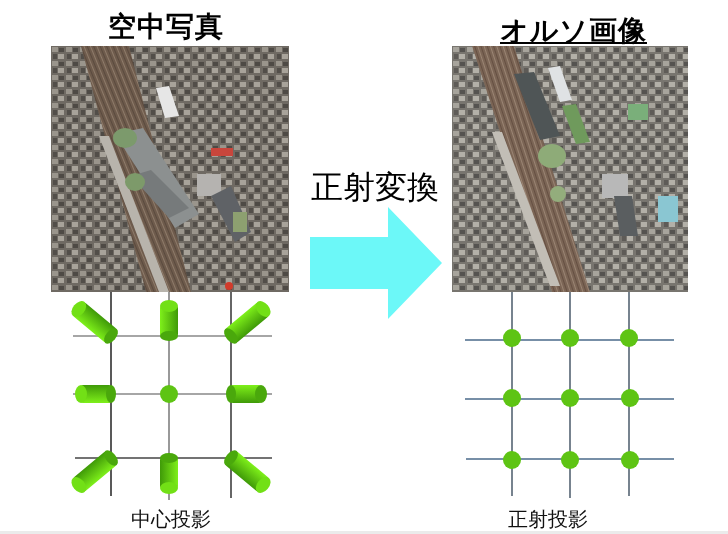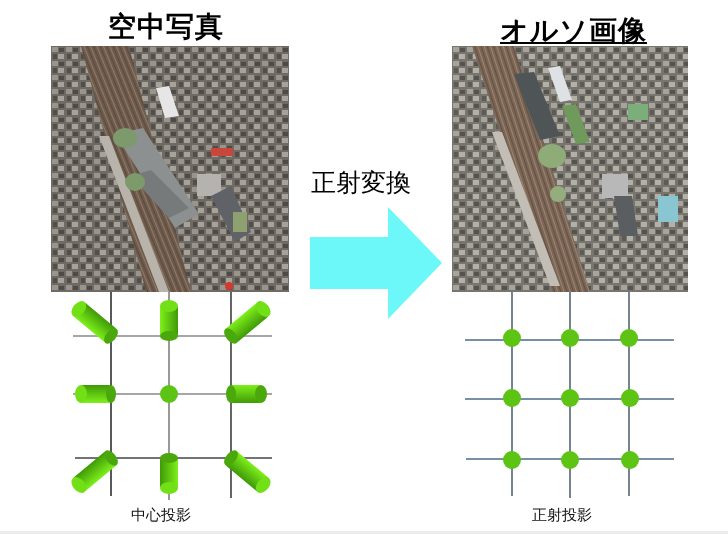--- a/index.html
+++ b/index.html
@@ -5,21 +5,21 @@
     html, body { margin: 0; padding: 0; }
     body {
       width: 728px; height: 534px; background: #ffffff; position: relative; overflow: hidden;
       font-family: "DejaVu Sans", "Liberation Sans", sans-serif;
     }
     .abs { position: absolute; }
     .title {
       font-size: 28px; font-weight: bold; color: #000; white-space: nowrap;
       letter-spacing: 1px;
     }
-    .caption { font-size: 15px; color: #111; white-space: nowrap; }
+    .caption { font-size: 20px; color: #111; white-space: nowrap; }
     .photo { overflow: hidden; }
     .photo svg { display: block; }
     .bottom-bar {
       position: absolute; left: 0; top: 531px; width: 728px; height: 3px; background: #ebebeb;
     }
   </style>
 </head>
 <body>
 
 <div class="abs title" style="left:108px; top:8px;">空中写真</div>
@@ -88,21 +88,21 @@
     <ellipse cx="106" cy="148" rx="8" ry="8" fill="#93ad7c"></ellipse>
     <polygon points="110,60 124,58 138,96 124,98" fill="#6f9a5c"></polygon>
 
     <rect x="150" y="128" width="26" height="24" fill="#b8b8b8"></rect>
     <polygon points="162,150 180,150 186,190 168,190" fill="#5a5e60"></polygon>
     <rect x="206" y="150" width="20" height="26" fill="#8ac6d2"></rect>
     <rect x="176" y="58" width="20" height="16" fill="#7aaf7a"></rect>
   </svg>
 </div>
 
-<div class="abs" style="left:311px; top:166px; font-size:25px; color:#000; white-space:nowrap;">正射変換</div>
+<div class="abs" style="left:311px; top:166px; font-size:32px; color:#000; white-space:nowrap;">正射変換</div>
 
 <div class="abs" style="left:310px; top:207px; width:132px; height:112px;">
   <svg width="132" height="112" viewBox="0 0 132 112">
     <polygon points="0,30 78,30 78,0 132,56 78,112 78,82 0,82" fill="#6cf8f8"></polygon>
   </svg>
 </div>
 
 <div class="abs" style="left:60px; top:292px; width:230px; height:210px;">
   <svg width="230" height="210" viewBox="0 0 230 210">
     <defs>
@@ -185,15 +185,15 @@
       <circle cx="52" cy="106" r="9"></circle>
       <circle cx="110" cy="106" r="9"></circle>
       <circle cx="170" cy="106" r="9"></circle>
       <circle cx="52" cy="168" r="9"></circle>
       <circle cx="110" cy="168" r="9"></circle>
       <circle cx="170" cy="168" r="9"></circle>
     </g>
   </svg>
 </div>
 
-<div class="abs caption" style="left:532px; top:506px;">正射投影</div>
+<div class="abs caption" style="left:508px; top:506px;">正射投影</div>
 
 <div class="bottom-bar"></div>
 
 </body></html>

